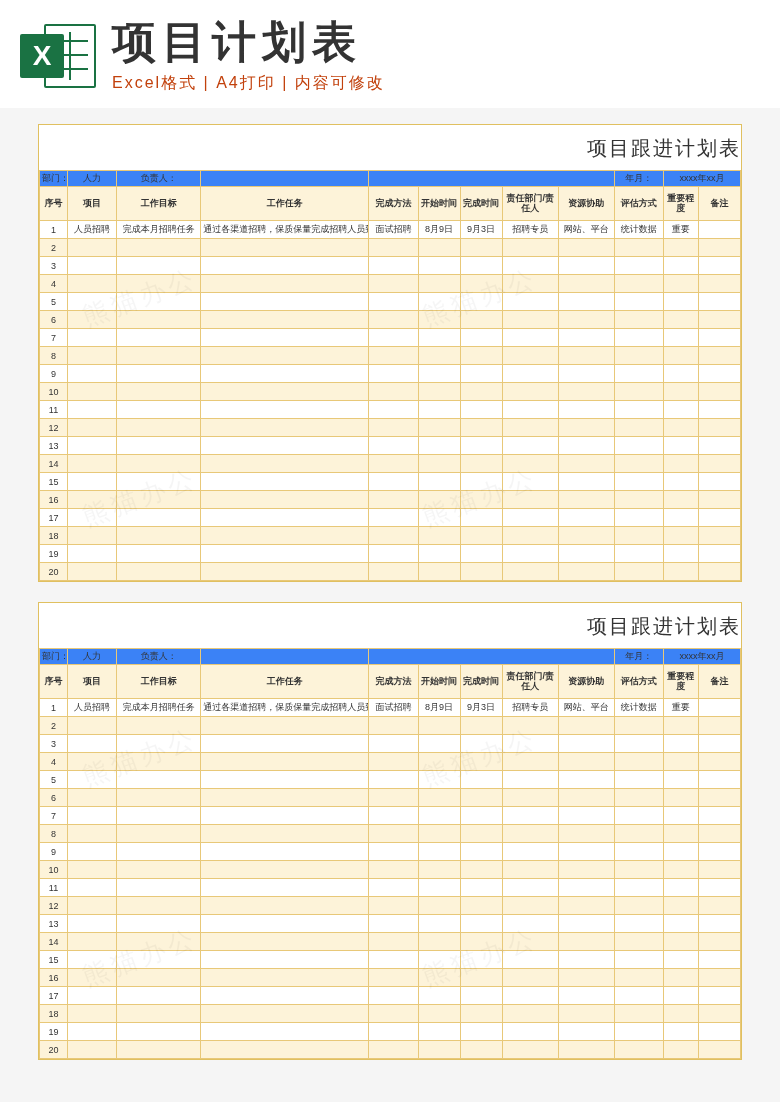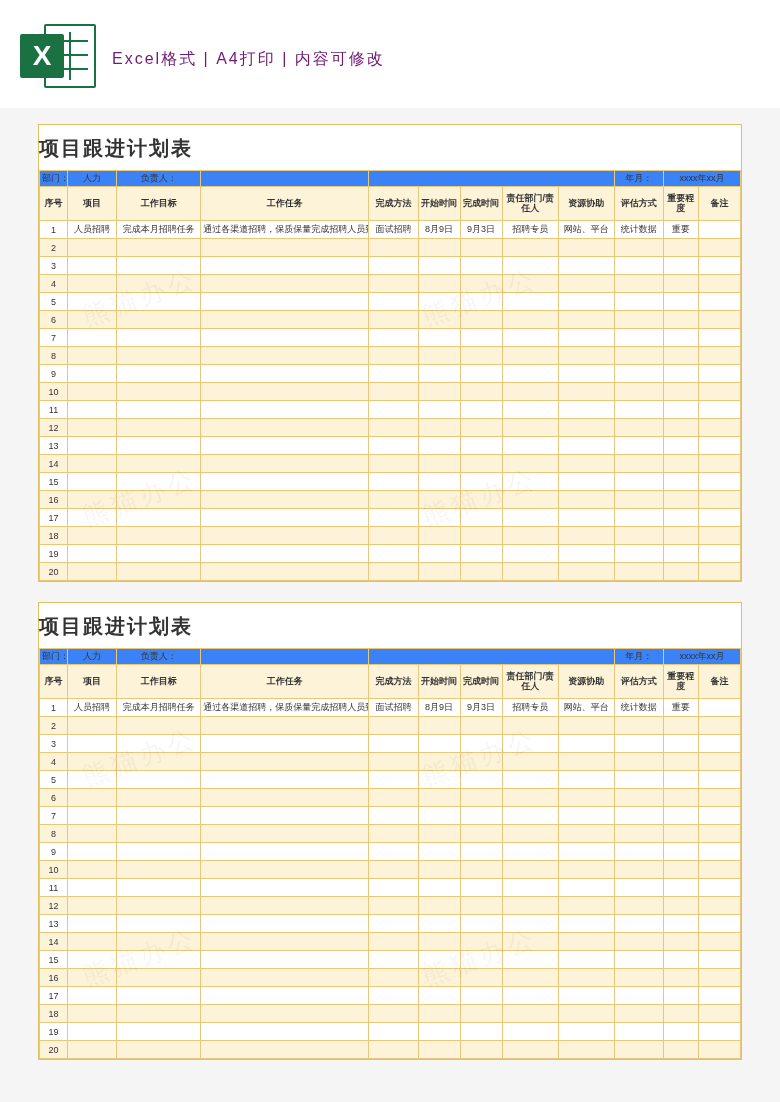--- a/index.html
+++ b/index.html
@@ -64,38 +64,38 @@
   .title-block { flex: 1; }
   .main-title {
     font-size: 44px;
     font-weight: 800;
     letter-spacing: 6px;
     color: #333;
     line-height: 1.1;
   }
   .sub-title {
     font-size: 16px;
-    color: #701a75;
+    color: #c2410c;
     letter-spacing: 2px;
     margin-top: 6px;
   }
   .page-area {
     padding: 16px 38px;
   }
   .sheet {
     background: #fff;
     border: 1px solid #e0c060;
     margin-bottom: 20px;
     font-size: 9px;
     color: #333;
   }
   .sheet-title {
-    text-align: left;
+    text-align: right;
     font-size: 20px;
-    font-weight: 700;
+    font-weight: 400;
     padding: 10px 0 8px 0;
     letter-spacing: 2px;
   }
   table {
     width: 100%;
     border-collapse: collapse;
     table-layout: fixed;
   }
   td, th {
     border: 1px solid #e8c878;
@@ -140,20 +140,21 @@
 <div class="header-banner">
   <div class="excel-icon">
     <div class="book">
       <div class="hline" style="top:14px"></div>
       <div class="hline" style="top:28px"></div>
       <div class="hline" style="top:42px"></div>
     </div>
     <div class="badge">X</div>
   </div>
   <div class="title-block">
+    <div class="main-title">项目计划表</div>
     <div class="sub-title">Excel格式 | A4打印 | 内容可修改</div>
   </div>
 </div>
 
 <div class="page-area">
 
   <div class="sheet">
       <div class="sheet-title">项目跟进计划表</div>
       <table>
         <colgroup>

